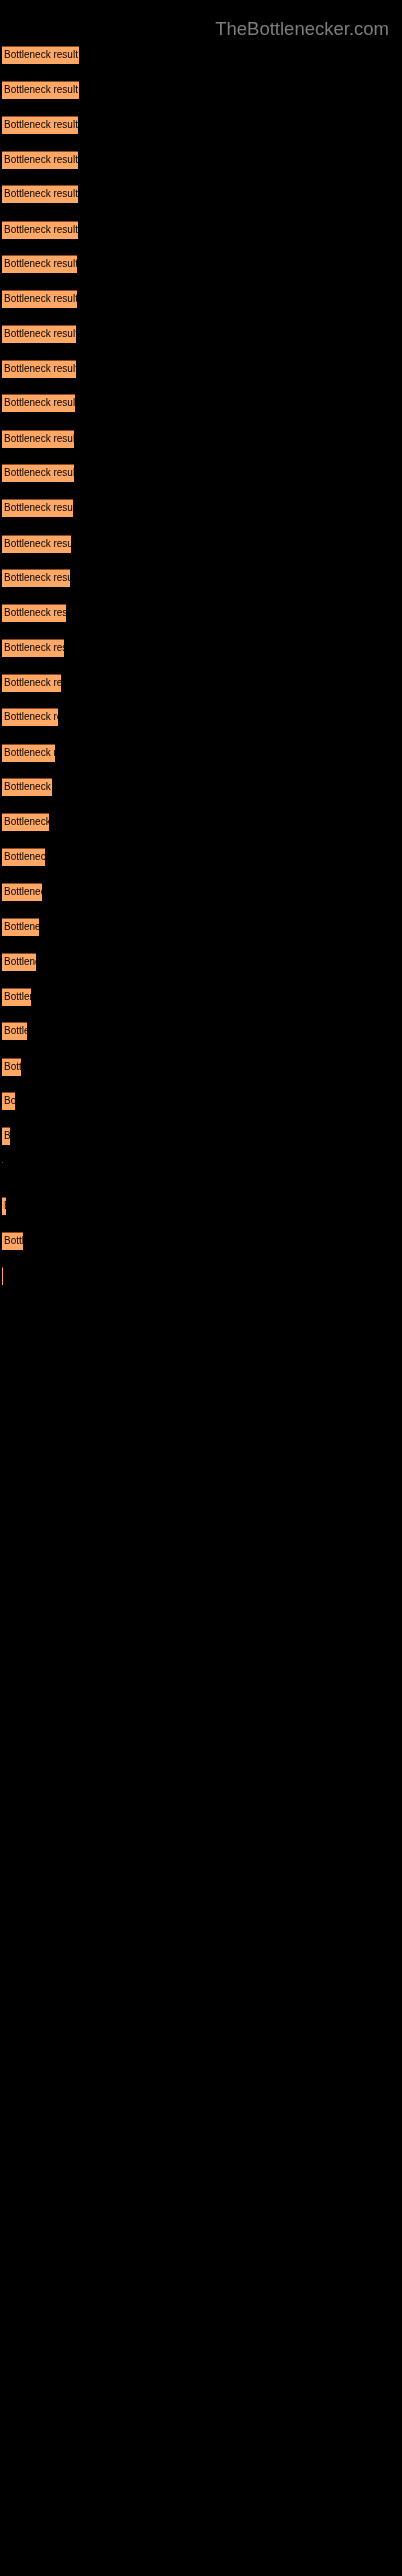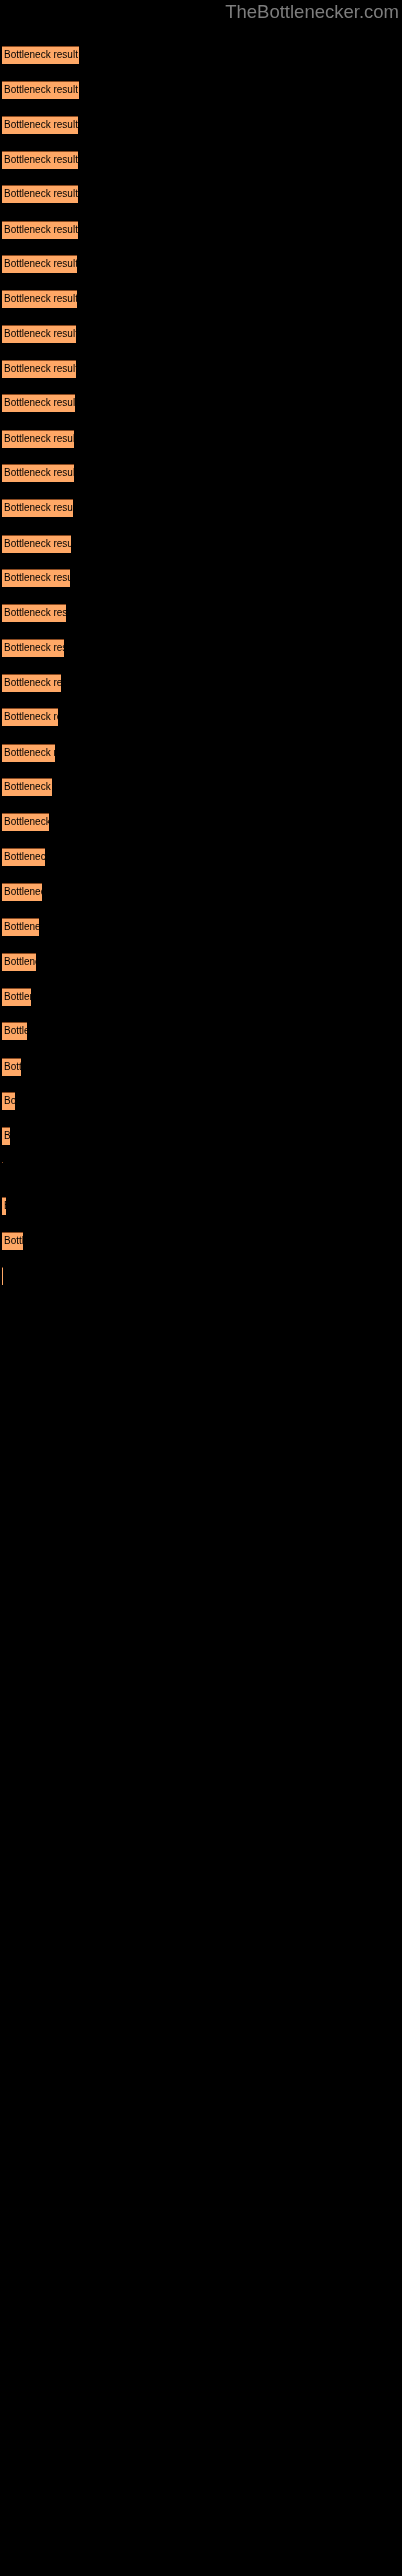--- a/index.html
+++ b/index.html
@@ -23,25 +23,25 @@
     top: 0;
     width: 403px;
     height: 2576px;
     background: #000000;
   }
 
   
   .site-header {
     position: absolute;
     left: 0;
-    top: 0;
+    top: 17px;
     width: 403px;
     height: 27px;
     box-sizing: border-box;
-    padding-right: 4px;
+    padding-right: 14px;
     text-align: right;
   }
   .site-header .wordmark {
     display: inline-block;
     font-family: "Liberation Sans", sans-serif;
     font-size: 18.5px;
     line-height: 24px;
     font-weight: 400;
     color: #7d7d7d;
     letter-spacing: 0px;

